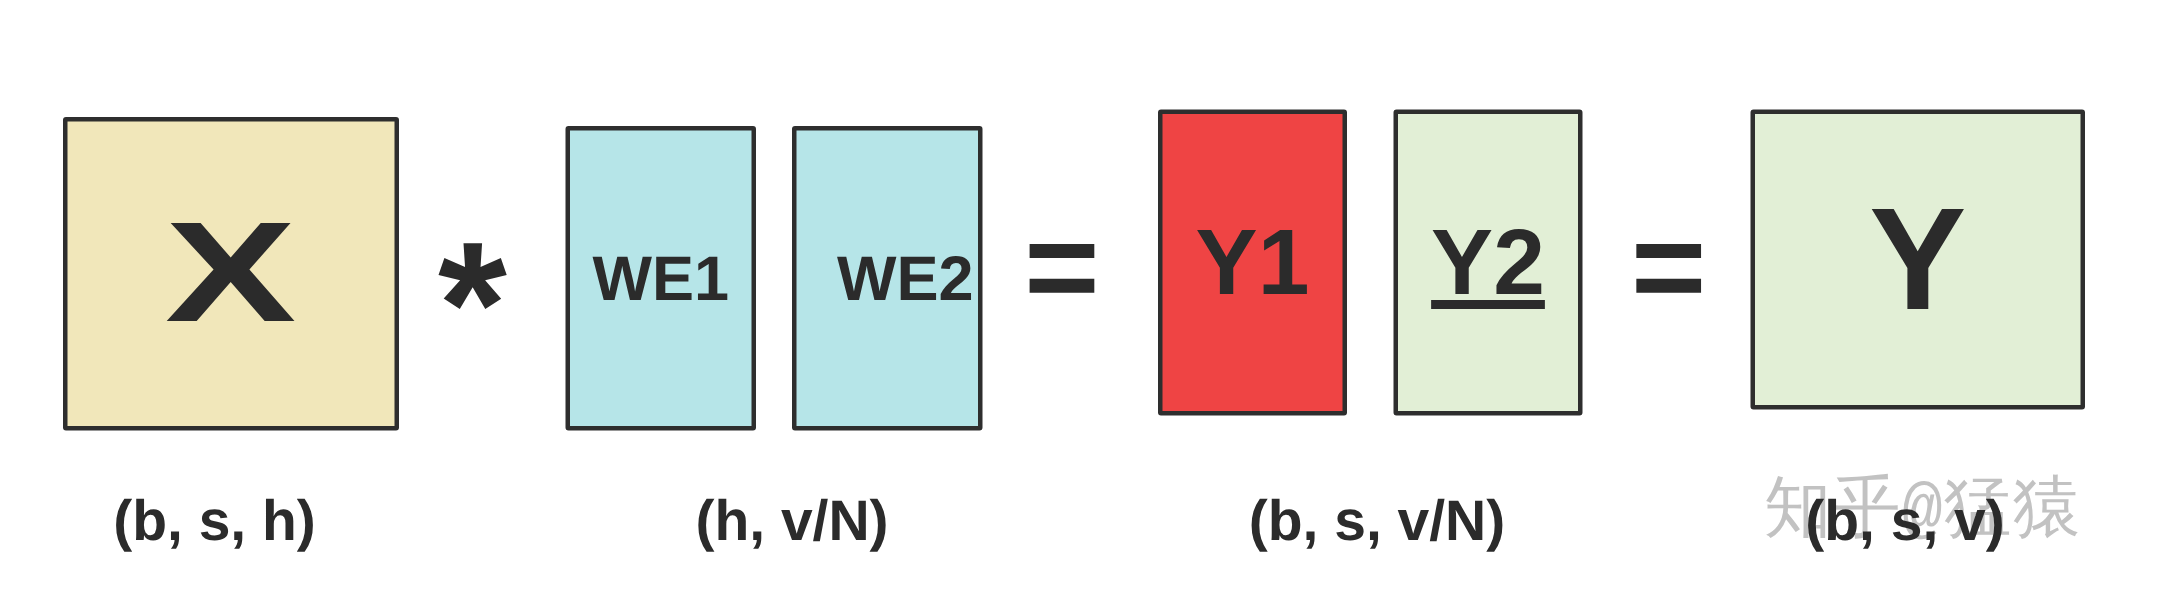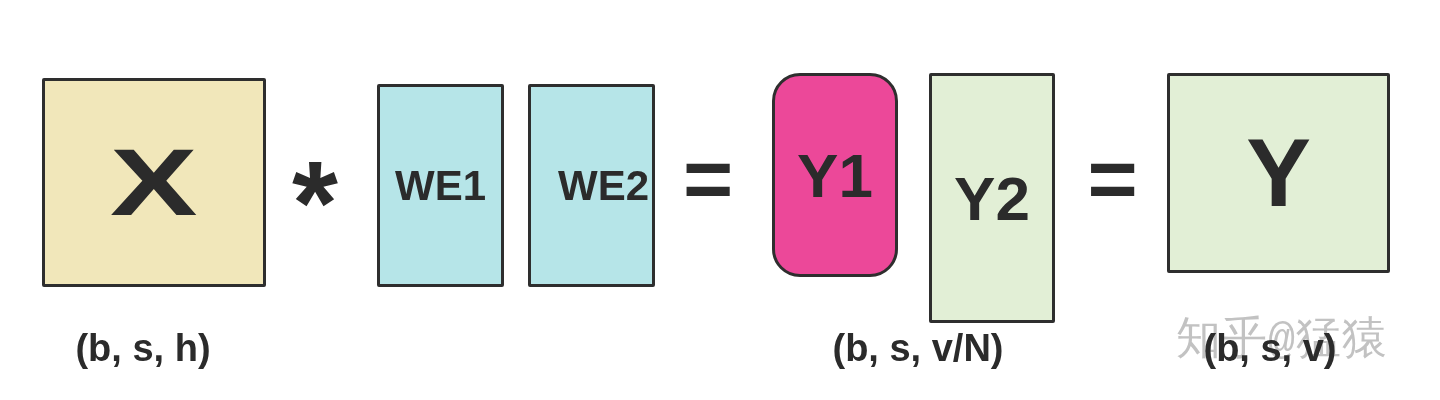--- a/index.html
+++ b/index.html
@@ -21,21 +21,21 @@
     justify-content:center;
     font-weight:700;
     color:#2b2b2b;
   }
   .x-box{left:42px;top:78px;width:224px;height:209px;}
   .x-box .glyph{font-size:95px;transform:scaleX(1.38);}
   .we1-box{left:377px;top:84px;width:127px;height:203px;}
   .we2-box{left:528px;top:84px;width:127px;height:203px;padding-left:24px;}
   .we-glyph{font-size:42px;letter-spacing:0px;}
   .y1-box{left:772px;top:73px;width:126px;height:204px;}
-  .y2-box{left:929px;top:73px;width:126px;height:250px;}
+  .y2-box{left:929px;top:73px;width:126px;height:204px;text-decoration:underline;}
   .y-glyph{font-size:62px;}
   .ybig-box{left:1167px;top:73px;width:223px;height:200px;}
   .ybig-box .glyph{font-size:97px;}
   .op{
     position:absolute;
     text-align:center;
     font-weight:700;
     color:#2b2b2b;
     overflow:visible;
     white-space:nowrap;
@@ -85,36 +85,37 @@
   <div class="box we1-box" style="background-color: rgb(182, 229, 232);">
     <span class="we-glyph">WE1</span>
   </div>
 
   <div class="box we2-box" style="background-color: rgb(182, 229, 232);">
     <span class="we-glyph">WE2</span>
   </div>
 
   <div class="op op-eq1">=</div>
 
-  <div class="box y1-box" style="background-color: #ec4899; border-radius: 28px;">
+  <div class="box y1-box" style="background-color: #ef4444;">
     <span class="y-glyph">Y1</span>
   </div>
 
   <div class="box y2-box" style="background-color: rgb(226, 239, 214);">
     <span class="y-glyph">Y2</span>
   </div>
 
   <div class="op op-eq2">=</div>
 
   <div class="box ybig-box" style="background-color: rgb(226, 239, 214);">
     <span class="glyph">Y</span>
   </div>
 
   <div class="dim-label dim1">(b, s, h)</div>
 
+  <div class="dim-label dim2">(h, v/N)</div>
 
   <div class="dim-label dim3">(b, s, v/N)</div>
 
   <div class="dim-label dim4">(b, s, v)</div>
 
   <div class="watermark" style="color: rgb(194, 194, 194); font-family: Liberation Mono, monospace;">知乎@猛猿</div>
 
 </div>
 
 </body></html>

